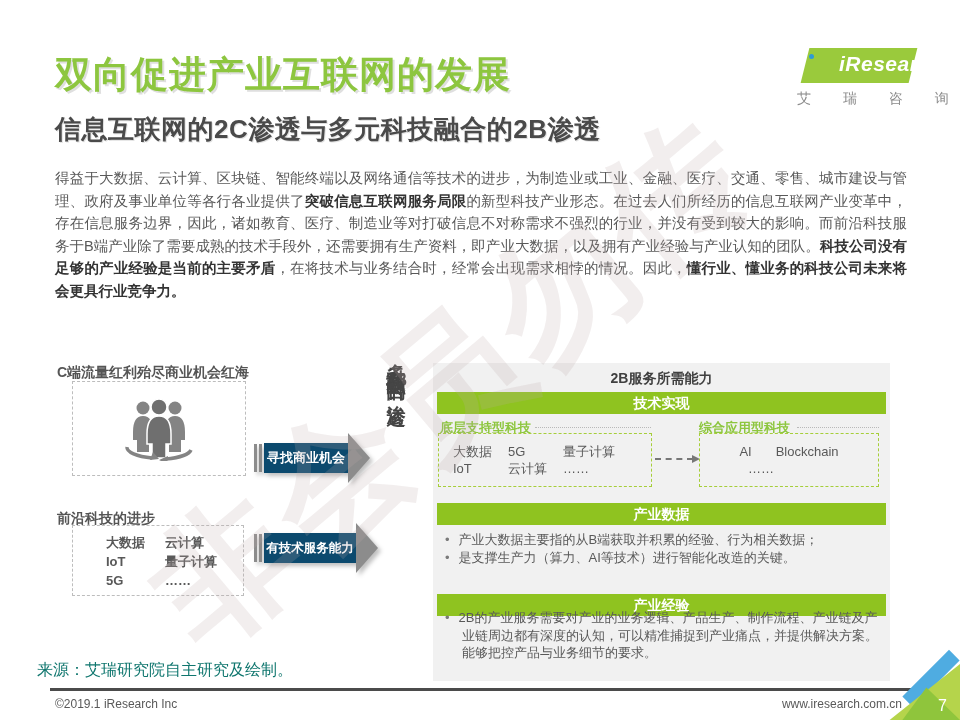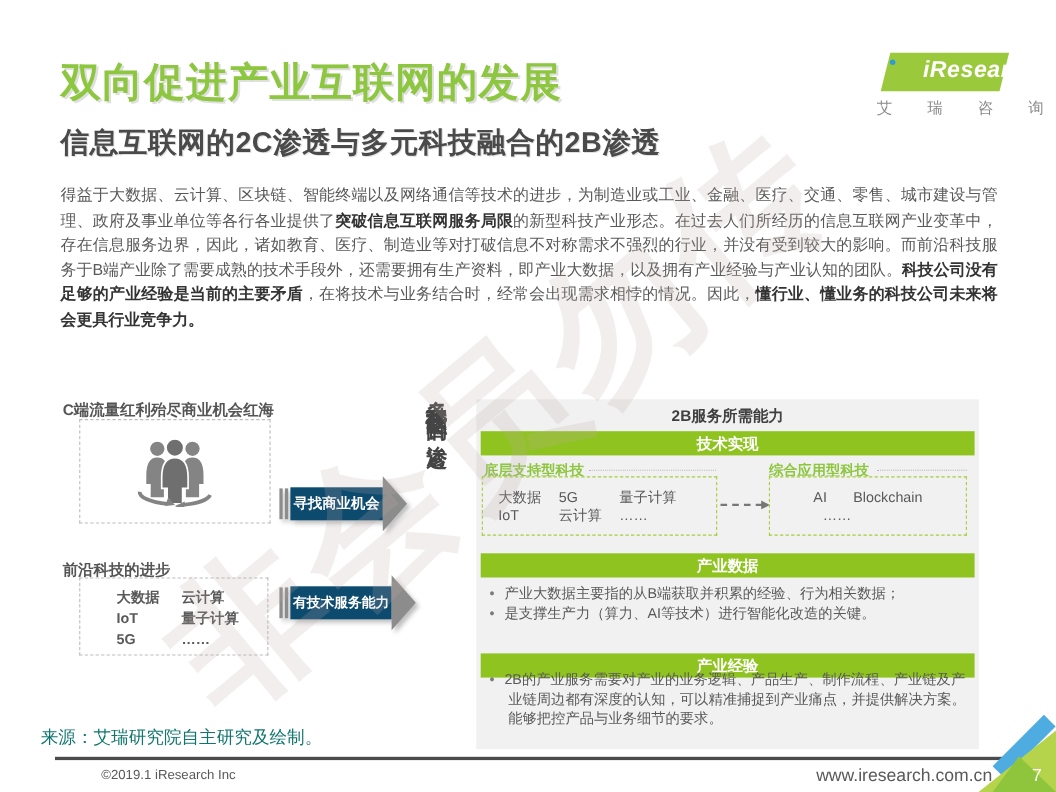--- a/index.html
+++ b/index.html
@@ -101,22 +101,22 @@
   .blist { position:absolute; margin:0; padding:0; list-style:none;
     font-size:13px; color:#595959; }
   .blist li { padding-left:17px; text-indent:-17px; }
   .blist li::before { content:"\2022"; margin-right:9px; color:#7a7a7a; }
   #bullets2 { left:12px; top:168px; width:434px; line-height:18px; }
   #bullets3 { left:12px; top:246px; width:434px; line-height:17.5px; }
   
   .source { position:absolute; left:37px; top:660px; font-size:16px; color:#0f766e; }
   .foot-rule { position:absolute; left:50px; top:688px; width:862px; height:3px;
     background:#4b4b4b; }
-  .foot-left { position:absolute; left:55px; top:697px; font-size:12px; color:#595959;margin-left:37px; }
-  .foot-url { position:absolute; right:58px; top:697px; font-size:16px; color:#595959; }
+  .foot-left { position:absolute; left:55px; top:697px; font-size:12px; color:#595959; }
+  .foot-url { position:absolute; right:58px; top:697px; font-size:12px; color:#595959; }
   .corner { position:absolute; right:0; bottom:0; width:80px; height:65px; }
   .c-blue { position:absolute; left:18px; top:16px; width:66px; height:15px;
     background:#4face1; transform:rotate(-45deg); }
   .c-g1 { position:absolute; left:0; top:0; width:100%; height:100%;
     background:#b5d44b; clip-path:polygon(100% 14%, 100% 100%, 12% 100%); }
   .c-g2 { position:absolute; left:0; top:0; width:100%; height:100%;
     background:#8fc53c; clip-path:polygon(28% 100%, 58% 50%, 100% 100%); }
   .c-page { position:absolute; right:13px; bottom:5px; color:#ffffff; font-size:16px; }
   
   .watermark { position:absolute; left:235px; top:500px;

